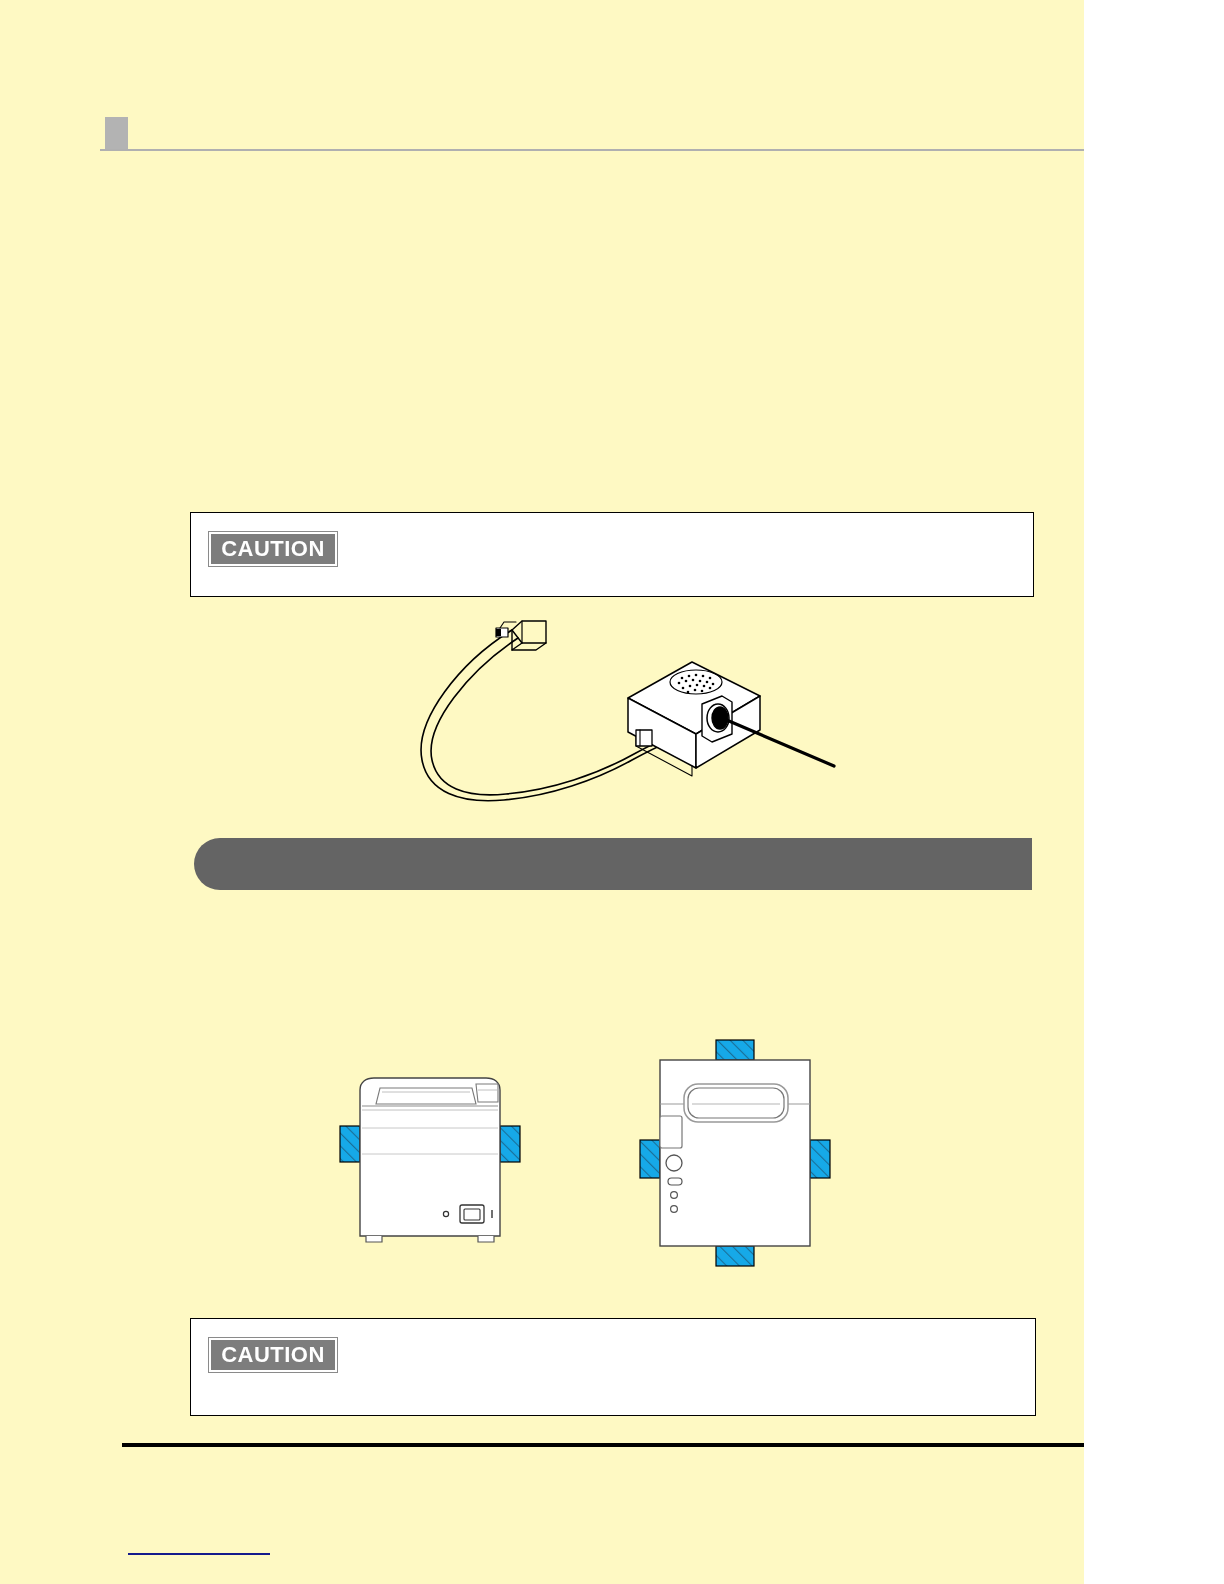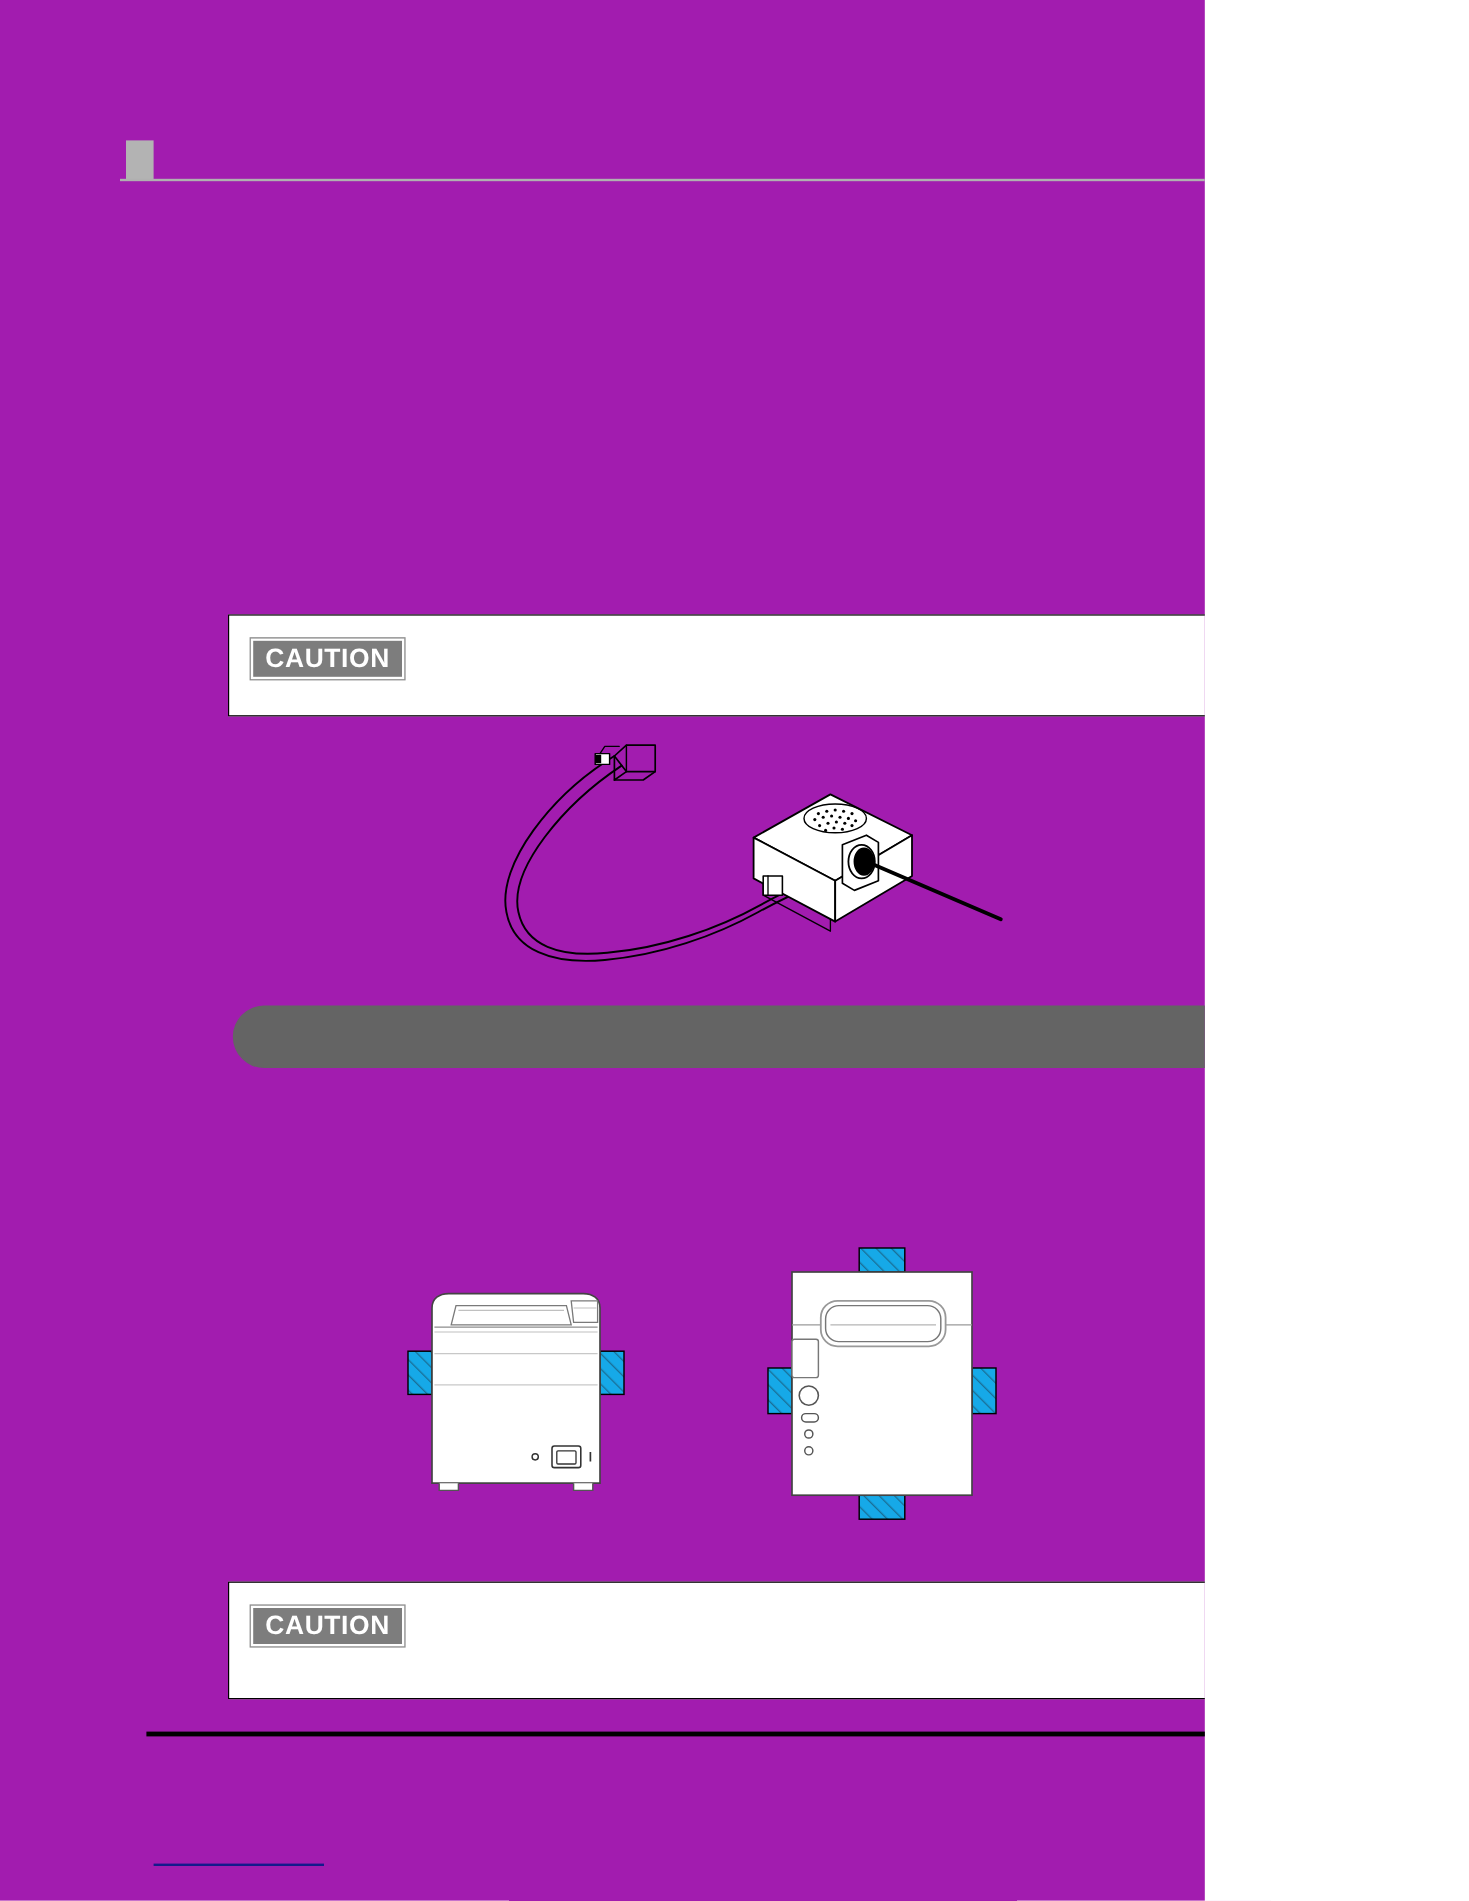--- a/index.html
+++ b/index.html
@@ -6,23 +6,23 @@
   html, body {
     margin: 0;
     padding: 0;
     background: #ffffff;
   }
   body {
     font-family: "Liberation Sans", sans-serif;
   }
   .page {
     position: relative;
-    width: 1004px;
+    width: 1084px;
     height: 1584px;
-    background: #a21caf;
+    background: #fef9c3;
     overflow: hidden;
   }
 
   
   .header-tab {
     position: absolute;
     left: 105px;
     top: 117px;
     width: 23px;
     height: 33px;

